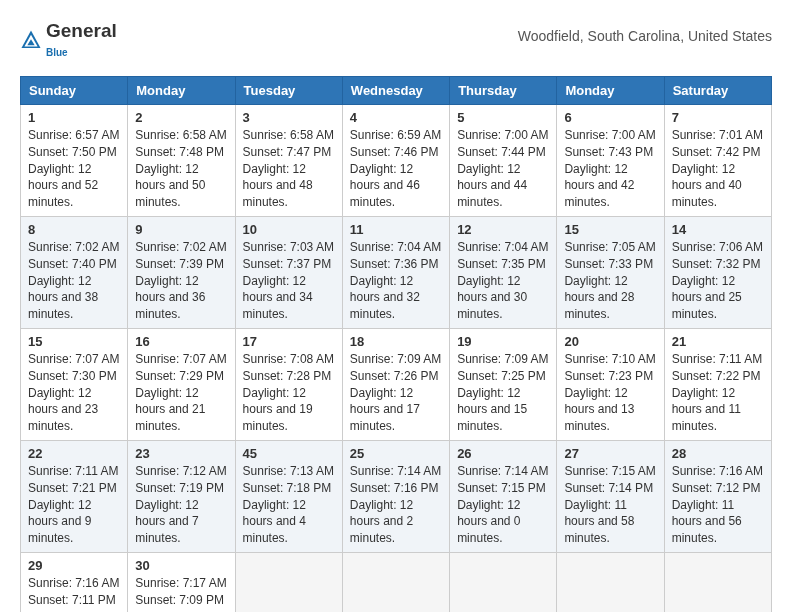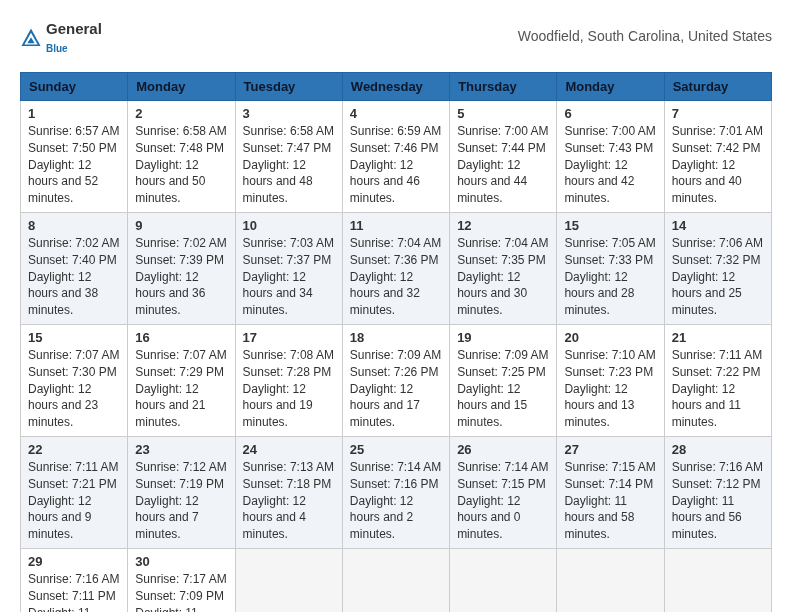--- a/index.html
+++ b/index.html
@@ -14,37 +14,37 @@
       display: flex;
       justify-content: space-between;
       align-items: flex-start;
       margin-bottom: 16px;
     }
     .logo {
       display: flex;
       align-items: center;
       gap: 4px;
     }
-    .logo-text-general { font-size: 15px; color: #333; font-weight: bold; }
+    .logo-text-general { font-size: 19px; color: #333; font-weight: bold; }
     .logo-text-blue { font-size: 10px; color: #1a6faf; font-weight: bold; }
     .logo-icon {
       width: 22px;
       height: 22px;
     }
     .title-block { text-align: right; }
     .month-title { font-size: 32px; color: #333; font-weight: normal; }
     .location { font-size: 14px; color: #555; margin-top: 8px; }
     .calendar {
       width: 100%;
       border-collapse: collapse;
       border: 1px solid #ccc;
     }
     .calendar th {
       background: #2e75b6;
-      color: #0f172a;
+      color: #ffffff;
       font-size: 13px;
       font-weight: bold;
       padding: 6px 8px;
       border: 1px solid #2263a0;
       text-align: left;
     }
     .calendar td {
       vertical-align: top;
       padding: 5px 7px;
       border: 1px solid #ccc;
@@ -151,21 +151,21 @@
         <td><span class="day-num">20</span>
 <span class="day-detail">Sunrise: 7:10 AM<br>Sunset: 7:23 PM<br>Daylight: 12 hours and 13 minutes.</span></td>
         <td><span class="day-num">21</span>
 <span class="day-detail">Sunrise: 7:11 AM<br>Sunset: 7:22 PM<br>Daylight: 12 hours and 11 minutes.</span></td>
       </tr>
       <tr class="row-shade">
         <td><span class="day-num">22</span>
 <span class="day-detail">Sunrise: 7:11 AM<br>Sunset: 7:21 PM<br>Daylight: 12 hours and 9 minutes.</span></td>
         <td><span class="day-num">23</span>
 <span class="day-detail">Sunrise: 7:12 AM<br>Sunset: 7:19 PM<br>Daylight: 12 hours and 7 minutes.</span></td>
-        <td><span class="day-num">24</span>
+        <td><span class="day-num">45</span>
 <span class="day-detail">Sunrise: 7:13 AM<br>Sunset: 7:18 PM<br>Daylight: 12 hours and 4 minutes.</span></td>
         <td><span class="day-num">25</span>
 <span class="day-detail">Sunrise: 7:14 AM<br>Sunset: 7:16 PM<br>Daylight: 12 hours and 2 minutes.</span></td>
         <td><span class="day-num">26</span>
 <span class="day-detail">Sunrise: 7:14 AM<br>Sunset: 7:15 PM<br>Daylight: 12 hours and 0 minutes.</span></td>
         <td><span class="day-num">27</span>
 <span class="day-detail">Sunrise: 7:15 AM<br>Sunset: 7:14 PM<br>Daylight: 11 hours and 58 minutes.</span></td>
         <td><span class="day-num">28</span>
 <span class="day-detail">Sunrise: 7:16 AM<br>Sunset: 7:12 PM<br>Daylight: 11 hours and 56 minutes.</span></td>
       </tr>

